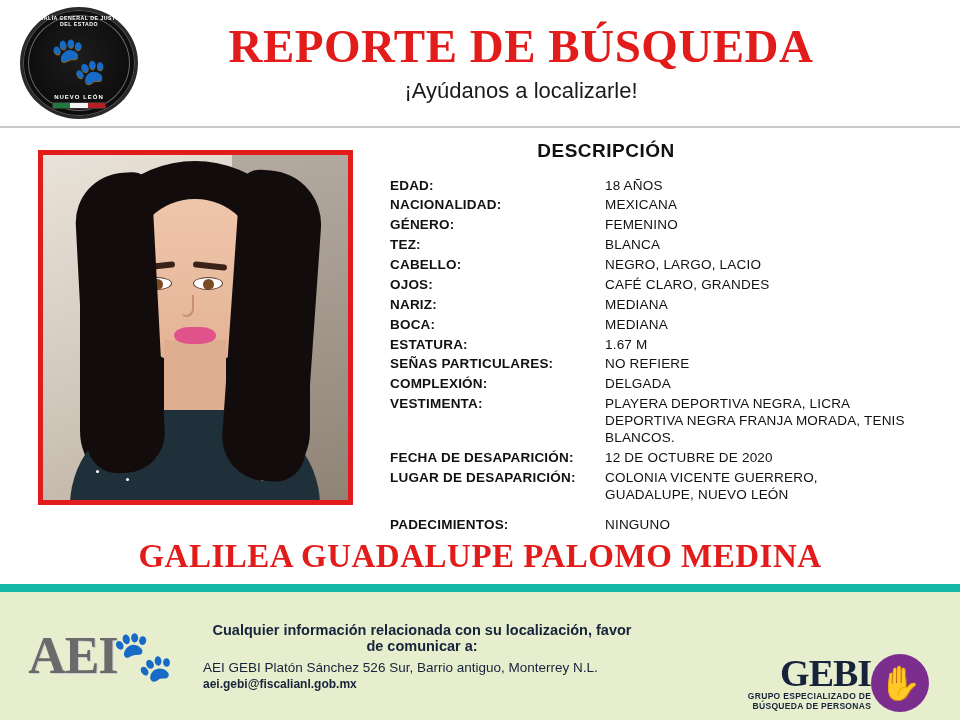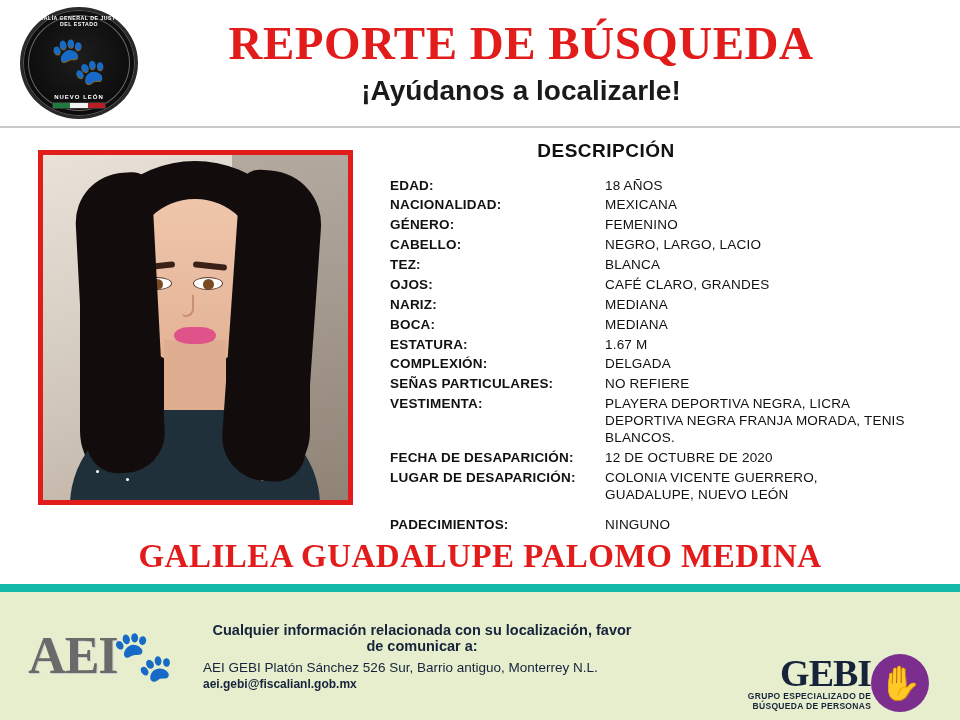--- a/index.html
+++ b/index.html
@@ -95,22 +95,22 @@
   }
   .title-main {
     font-family: "Liberation Serif", serif;
     font-size: 47px;
     font-weight: bold;
     color: #e21b1b;
     letter-spacing: .5px;
     line-height: 1.05;
   }
   .title-sub {
-    font-size: 28px;
-    font-weight: bold;
+    font-size: 22px;
+    font-weight: normal;
     color: #1a1a1a;
     margin-top: 6px;
   }
 
   
   .body {
     position: relative;
     flex: 1;
     display: flex;
     padding: 12px 0 0 0;
@@ -474,50 +474,50 @@
         </tr>
         <tr>
           <td class="lbl">NACIONALIDAD:</td>
           <td class="val">MEXICANA</td>
         </tr>
         <tr>
           <td class="lbl">GÉNERO:</td>
           <td class="val">FEMENINO</td>
         </tr>
         <tr>
+          <td class="lbl">TEZ:</td>
+          <td class="val">BLANCA</td>
+        </tr>
+        <tr>
           <td class="lbl">CABELLO:</td>
           <td class="val">NEGRO, LARGO, LACIO</td>
         </tr>
         <tr>
-          <td class="lbl">TEZ:</td>
-          <td class="val">BLANCA</td>
-        </tr>
-        <tr>
           <td class="lbl">OJOS:</td>
           <td class="val">CAFÉ CLARO, GRANDES</td>
         </tr>
         <tr>
           <td class="lbl">NARIZ:</td>
           <td class="val">MEDIANA</td>
         </tr>
         <tr>
           <td class="lbl">BOCA:</td>
           <td class="val">MEDIANA</td>
         </tr>
         <tr>
           <td class="lbl">ESTATURA:</td>
           <td class="val">1.67 M</td>
         </tr>
         <tr>
+          <td class="lbl">SEÑAS PARTICULARES:</td>
+          <td class="val">NO REFIERE</td>
+        </tr>
+        <tr>
           <td class="lbl">COMPLEXIÓN:</td>
           <td class="val">DELGADA</td>
-        </tr>
-        <tr>
-          <td class="lbl">SEÑAS PARTICULARES:</td>
-          <td class="val">NO REFIERE</td>
         </tr>
         <tr>
           <td class="lbl">VESTIMENTA:</td>
           <td class="val" style="max-width:300px">PLAYERA DEPORTIVA NEGRA, LICRA DEPORTIVA NEGRA FRANJA MORADA, TENIS BLANCOS.</td>
         </tr>
         <tr>
           <td class="lbl">FECHA DE DESAPARICIÓN:</td>
           <td class="val">12 DE OCTUBRE DE 2020</td>
         </tr>
         <tr>

